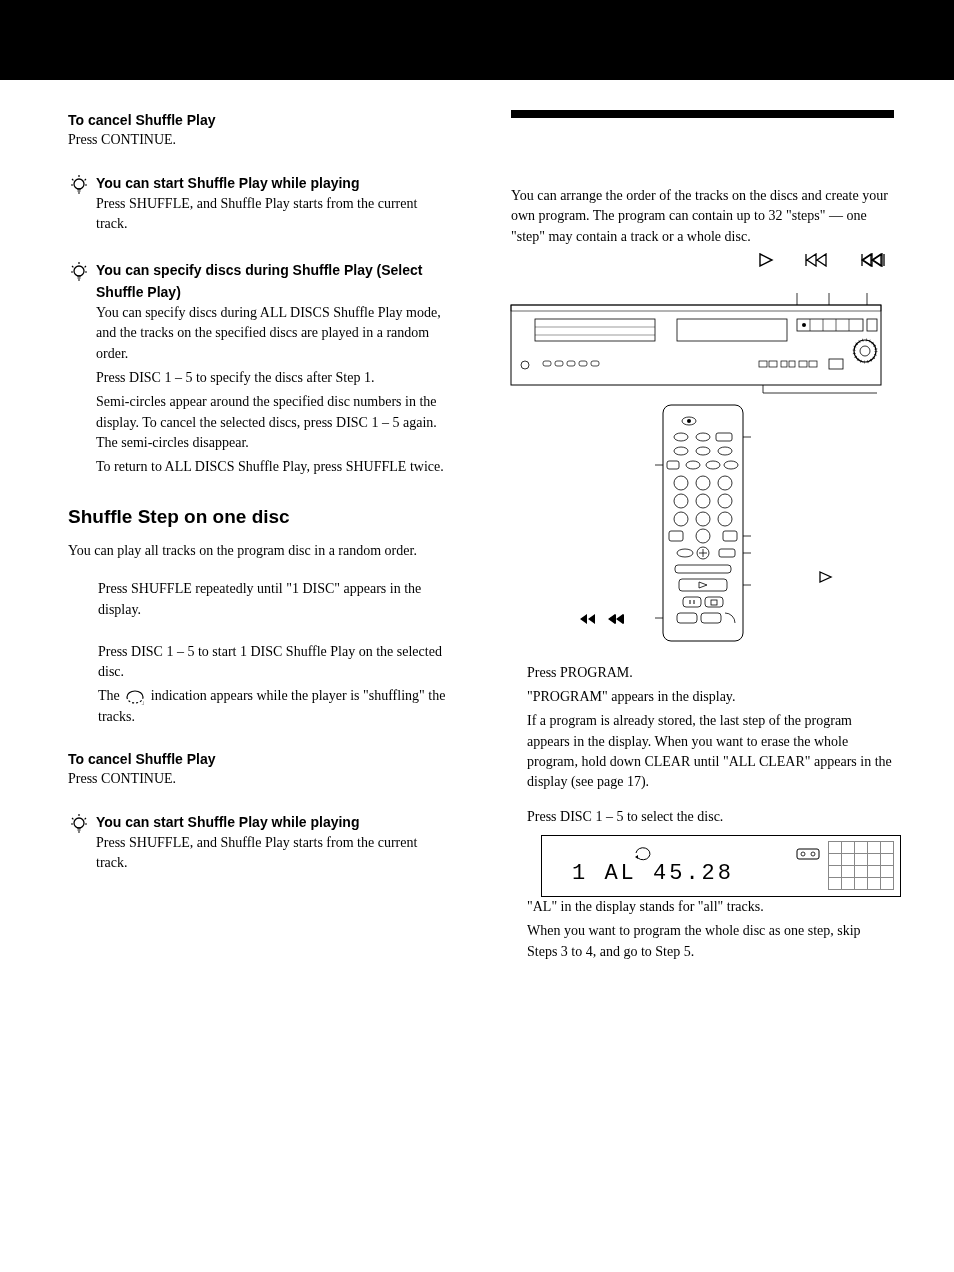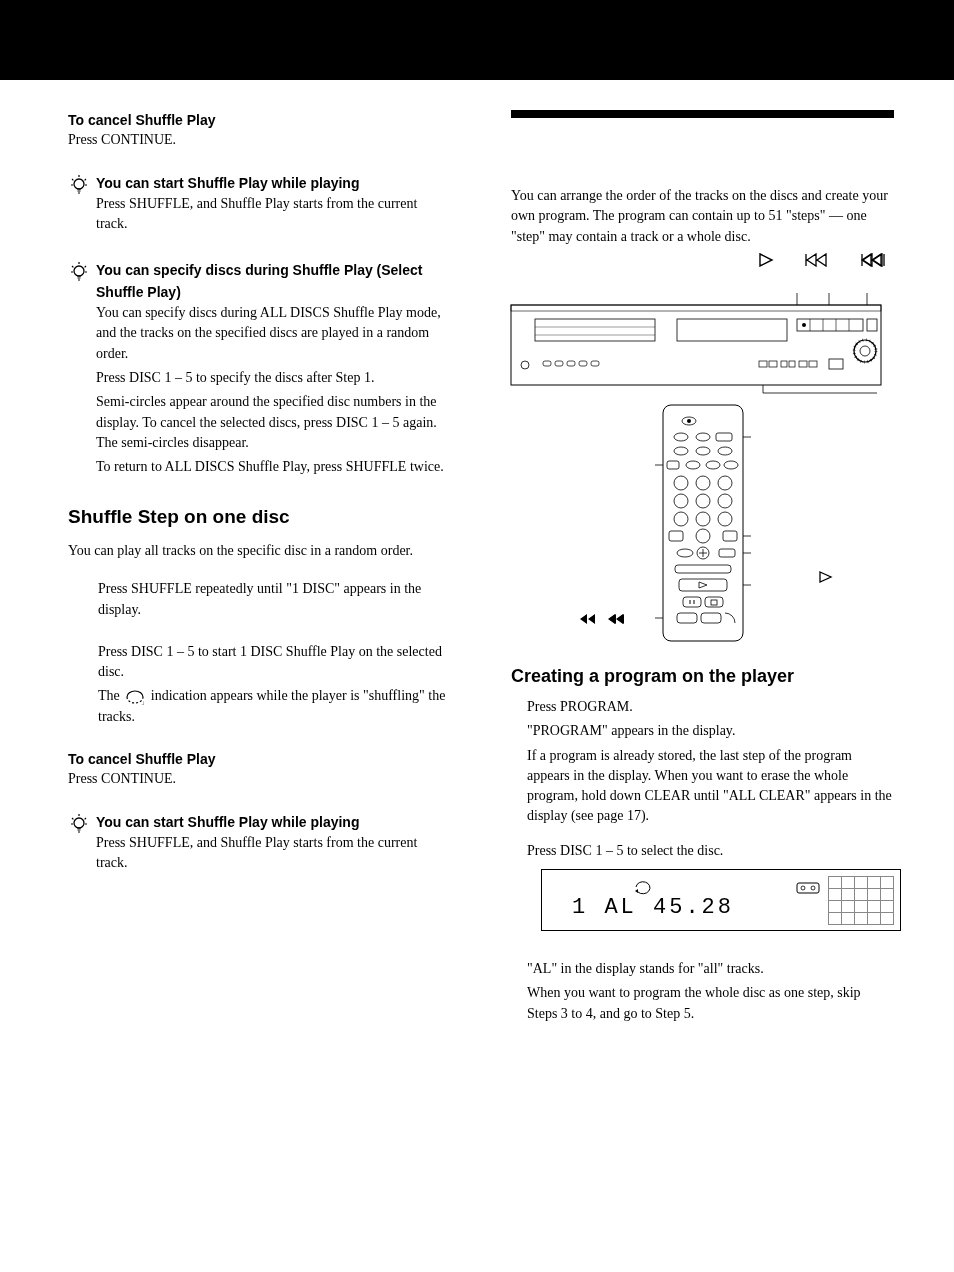--- a/index.html
+++ b/index.html
@@ -87,21 +87,21 @@
     display:flex;
     justify-content:center;
     margin: 8px 0 20px 0;
     position: relative;
   }
 
   .display-panel {
     border: 1px solid #000;
     width: 360px;
     height: 62px;
-    margin: 8px 0 28px 14px;
+    margin: 8px 0 0 14px;
     position: relative;
     font-family: 'Courier New', monospace;
   }
   .display-text {
     position: absolute;
     left: 30px;
     bottom: 6px;
     font-family: 'OCR A Std', 'Courier New', monospace;
     font-size: 22px;
     letter-spacing: 3px;
@@ -180,21 +180,21 @@
           <span class="tip-heading">You can specify discs during Shuffle Play (Select Shuffle Play)</span>
           <p>You can specify discs during ALL DISCS Shuffle Play mode, and the tracks on the specified discs are played in a random order.</p>
           <p>Press DISC 1 – 5 to specify the discs after Step 1.</p>
           <p>Semi-circles appear around the specified disc numbers in the display. To cancel the selected discs, press DISC 1 – 5 again. The semi-circles disappear.</p>
           <p>To return to ALL DISCS Shuffle Play, press SHUFFLE twice.</p>
         </div>
       </div>
     </div>
 
     <h2>Shuffle Step on one disc</h2>
-    <p style="margin-bottom:18px;">You can play all tracks on the specific disc in a random order.</p>
+    <p style="margin-bottom:18px;">You can play all tracks on the program disc in a random order.</p>
 
     <div class="indent section">
       <p>Press SHUFFLE repeatedly until "1 DISC" appears in the display.</p>
     </div>
     <div class="indent section">
       <p>Press DISC 1 – 5 to start 1 DISC Shuffle Play on the selected disc.</p>
       <p>
         <span>The </span>
         <svg style="display:inline-block;vertical-align:middle" width="24" height="16" viewBox="0 0 24 16">
             <path d="M4 8 a8 6 0 0 1 16 0" fill="none" stroke="#000" stroke-width="1.2"></path>
@@ -226,21 +226,21 @@
       </div>
     </div>
 
   </div>
 
   <div class="col col-right">
 
     <div class="thin-black-bar"></div>
     <div style="height:50px"></div>
 
-    <p style="margin-bottom:6px;">You can arrange the order of the tracks on the discs and create your own program. The program can contain up to 51 "steps" — one "step" may contain a track or a whole disc.</p>
+    <p style="margin-bottom:6px;">You can arrange the order of the tracks on the discs and create your own program. The program can contain up to 32 "steps" — one "step" may contain a track or a whole disc.</p>
 
     <div class="icon-row">
       <svg width="18" height="14" viewBox="0 0 18 14">
           <path d="M2 1 L14 7 L2 13 Z" fill="none" stroke="#000" stroke-width="1.4"></path>
         </svg>
       <svg width="28" height="14" viewBox="0 0 28 14">
           <path d="M2 1 v12 M3 7 L12 1 V13 Z M13 7 L22 1 V13 Z" fill="none" stroke="#000" stroke-width="1.3"></path>
         </svg>
       <svg width="28" height="14" viewBox="0 0 28 14">
           <path d="M26 1 v12 M25 7 L16 1 V13 Z M15 7 L6 1 V13 Z" fill="none" stroke="#000" stroke-width="1.3" transform="scale(-1,1) translate(-28,0)"></path>
@@ -363,21 +363,20 @@
         <svg width="22" height="12" viewBox="0 0 22 12">
             <path d="M2 1 v10 M3 6 L10 1 V11 Z M11 6 L18 1 V11 Z" fill="#000"></path>
           </svg>
         <svg width="22" height="12" viewBox="0 0 22 12">
             <path d="M20 1 v10 M19 6 L12 1 V11 Z M11 6 L4 1 V11 Z" fill="#000" transform="scale(-1,1) translate(-22,0)"></path>
             <path d="M4 6 L11 1 V11 Z M12 6 L19 1 V11 Z M20 1 v10" fill="#000"></path>
           </svg>
       </div>
     </div>
 
-    <h3>Creating a program on the player</h3>
 
     <div class="step-block">
       <p>Press PROGRAM.</p>
       <p>"PROGRAM" appears in the display.</p>
       <p>If a program is already stored, the last step of the program appears in the display. When you want to erase the whole program, hold down CLEAR until "ALL CLEAR" appears in the display (see page 17).</p>
     </div>
 
     <div class="step-block">
       <p>Press DISC 1 – 5 to select the disc.</p>
 

